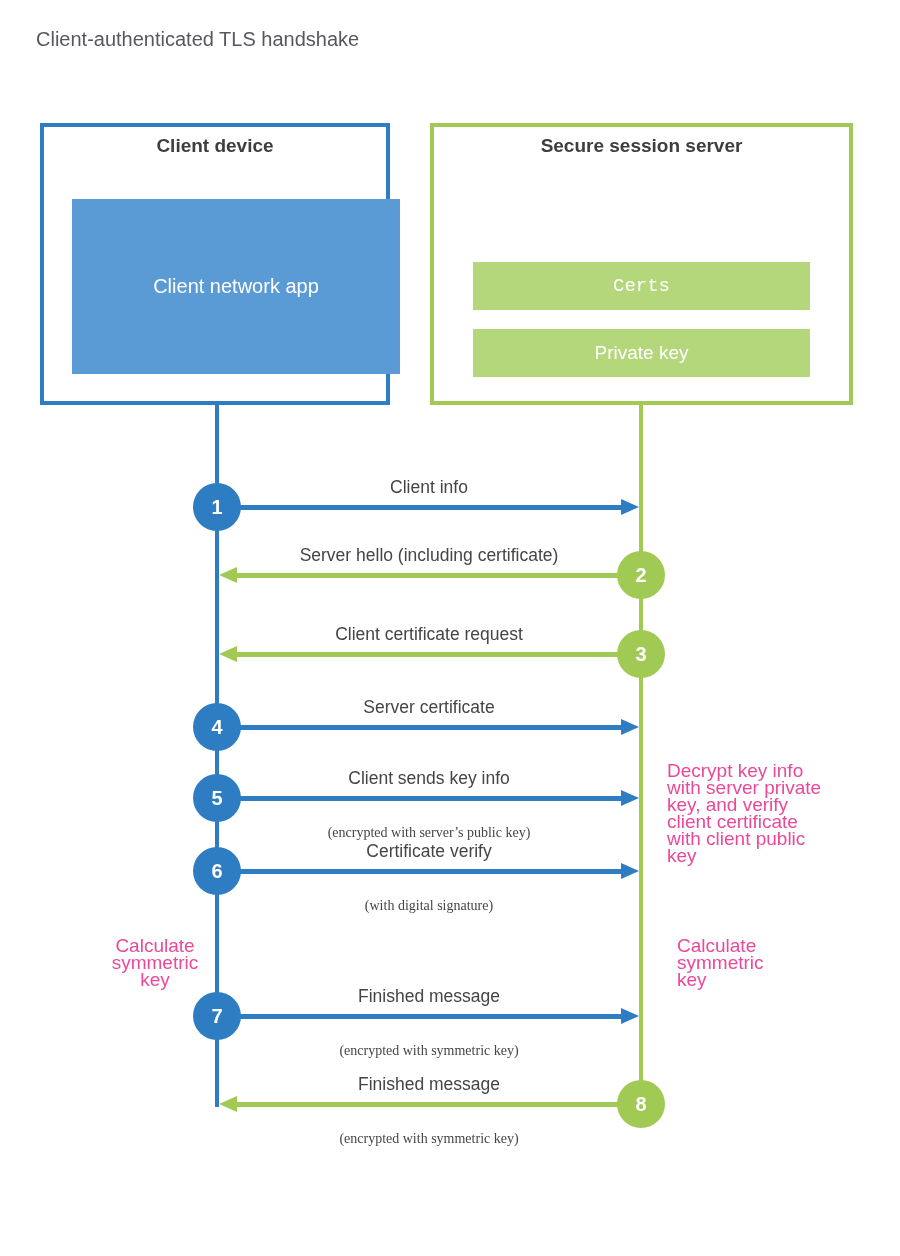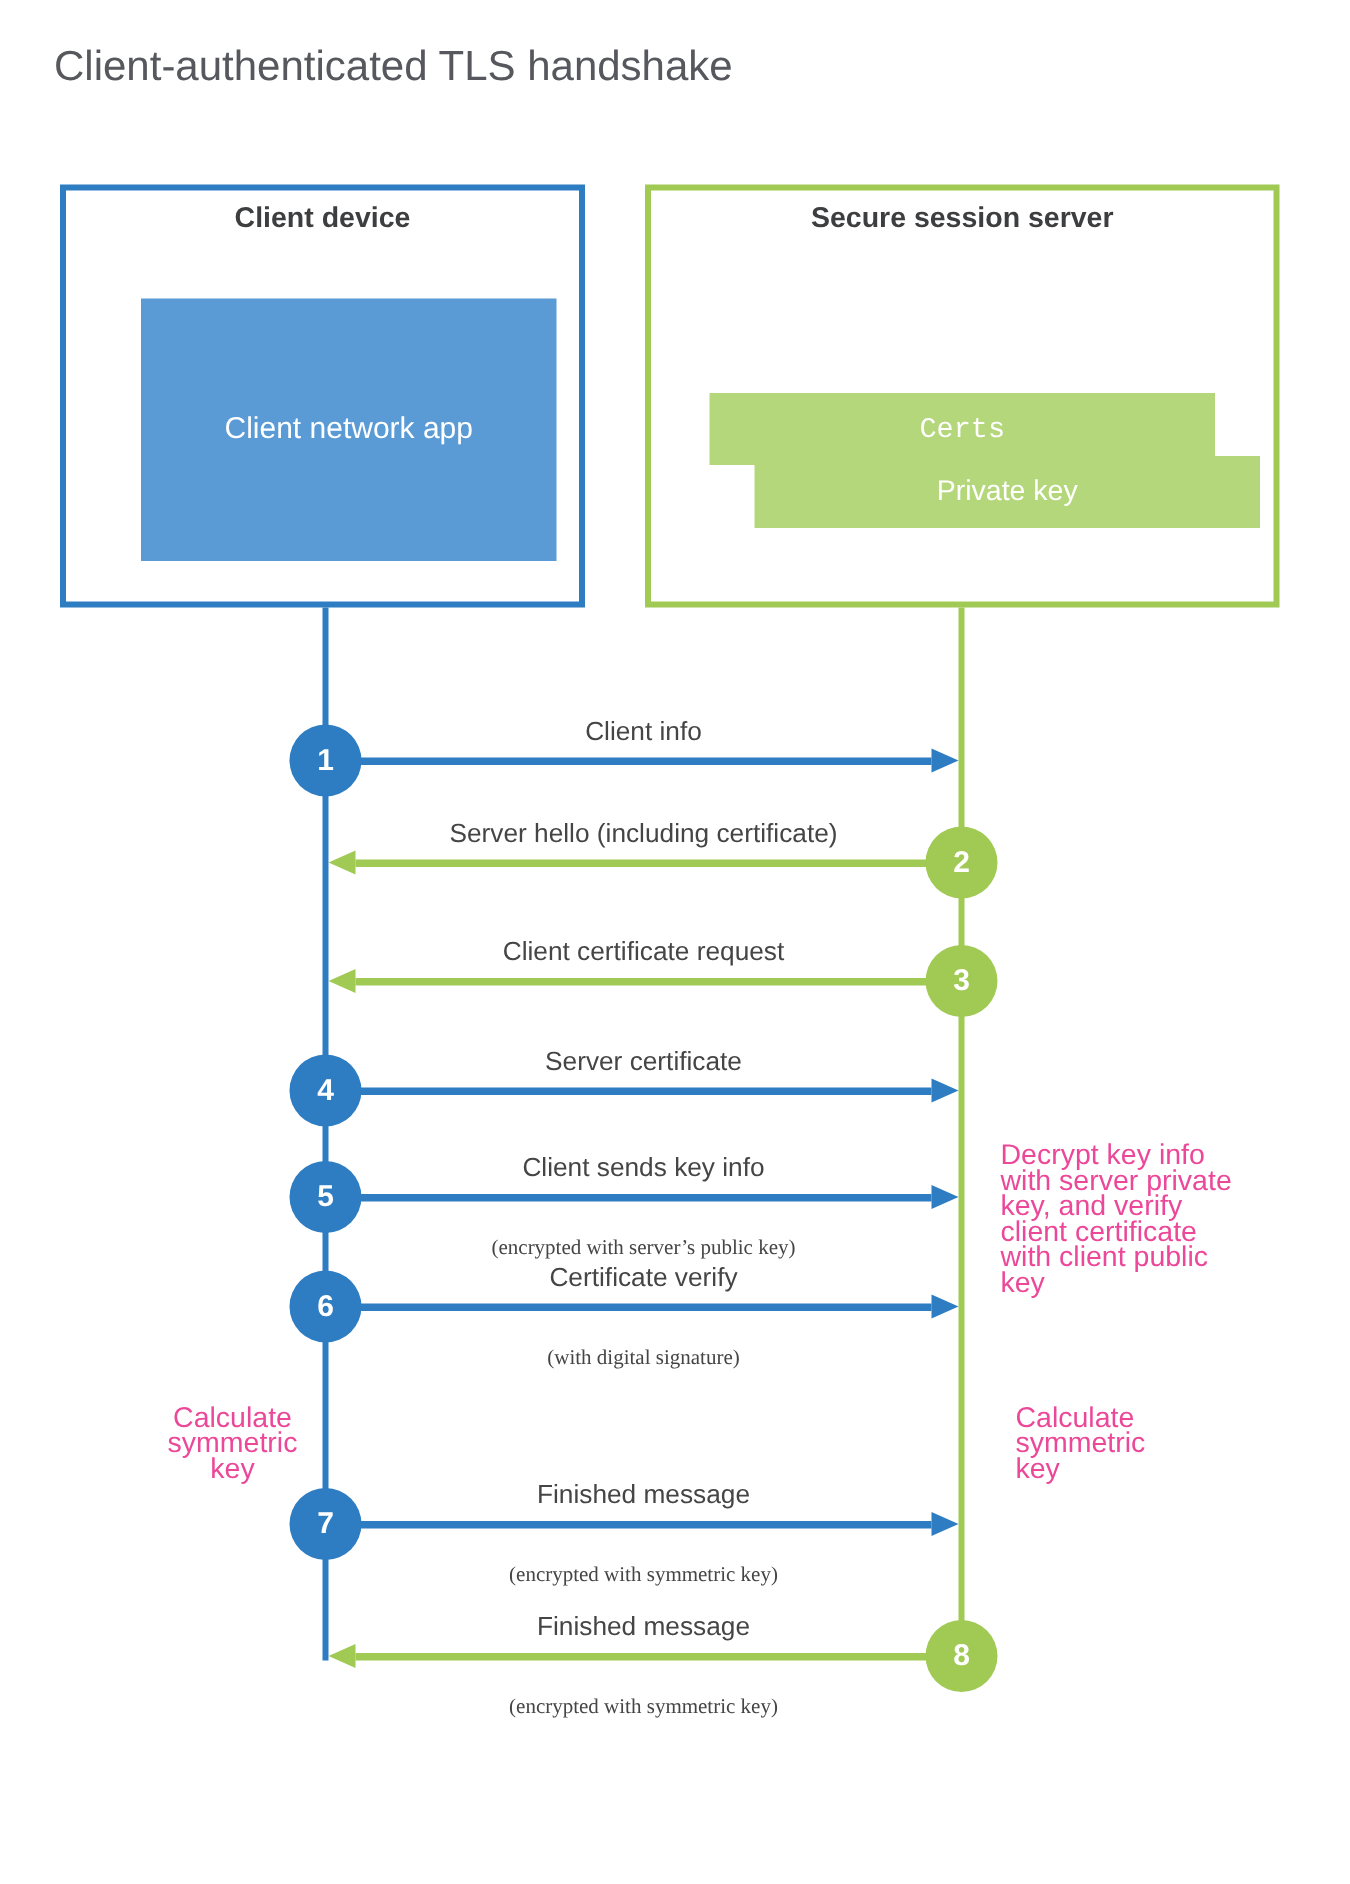--- a/index.html
+++ b/index.html
@@ -8,35 +8,35 @@
     --green:#A0CA53;
     --green-light:#B5D77C;
     --ink:#454545;
     --ink-dark:#3D3E40;
   }
   *{margin:0;padding:0;box-sizing:border-box;}
   html,body{background:#fff;}
   body{font-family:"Liberation Sans", sans-serif;}
   .canvas{position:relative;width:900px;height:1256px;background:#fff;overflow:hidden;}
 
-  .page-title{position:absolute;left:36px;top:28px;font-size:28px;font-weight:300;color:#56585d;}
+  .page-title{position:absolute;left:36px;top:28px;font-size:20px;font-weight:300;color:#56585d;}
 
   
   .actor-box{position:absolute;top:123px;height:282px;background:#fff;}
   .client-box{left:40px;width:350px;border:4px solid var(--blue);}
   .server-box{left:430px;width:423px;border:4px solid var(--green);}
   .actor-title{margin-top:8px;text-align:center;font-size:19px;font-weight:700;color:var(--ink-dark);}
 
-  .app-rect{position:absolute;left:94px;top:199px;width:277px;height:175px;background:var(--blue-light);
+  .app-rect{position:absolute;left:72px;top:199px;width:328px;height:175px;background:var(--blue-light);
     display:flex;align-items:center;justify-content:center;}
   .app-rect span{display:block;width:175px;text-align:center;color:#fff;font-size:20px;line-height:29px;}
 
   .module-bar{position:absolute;left:473px;width:337px;height:48px;background:var(--green-light);
     display:flex;align-items:center;justify-content:center;color:#fff;font-size:19px;}
-  .bar-1{top:200px;}.bar-2{top:262px;font-family:Liberation Mono, monospace;}.bar-3{top:304px;margin-left:30px;}
+  .bar-1{top:200px;}.bar-2{top:262px;font-family:Liberation Mono, monospace;}.bar-3{top:329px;}
 
   
   .lifeline{position:absolute;width:4px;}
   .lifeline-client{left:215px;top:405px;height:702px;background:var(--blue);}
   .lifeline-server{left:639px;top:405px;height:700px;background:var(--green);}
 
   
   .step{position:absolute;left:0;width:900px;height:0;}
   .badge{position:absolute;top:-24px;width:48px;height:48px;border-radius:50%;
     display:flex;align-items:center;justify-content:center;color:#fff;font-size:20px;font-weight:700;}

